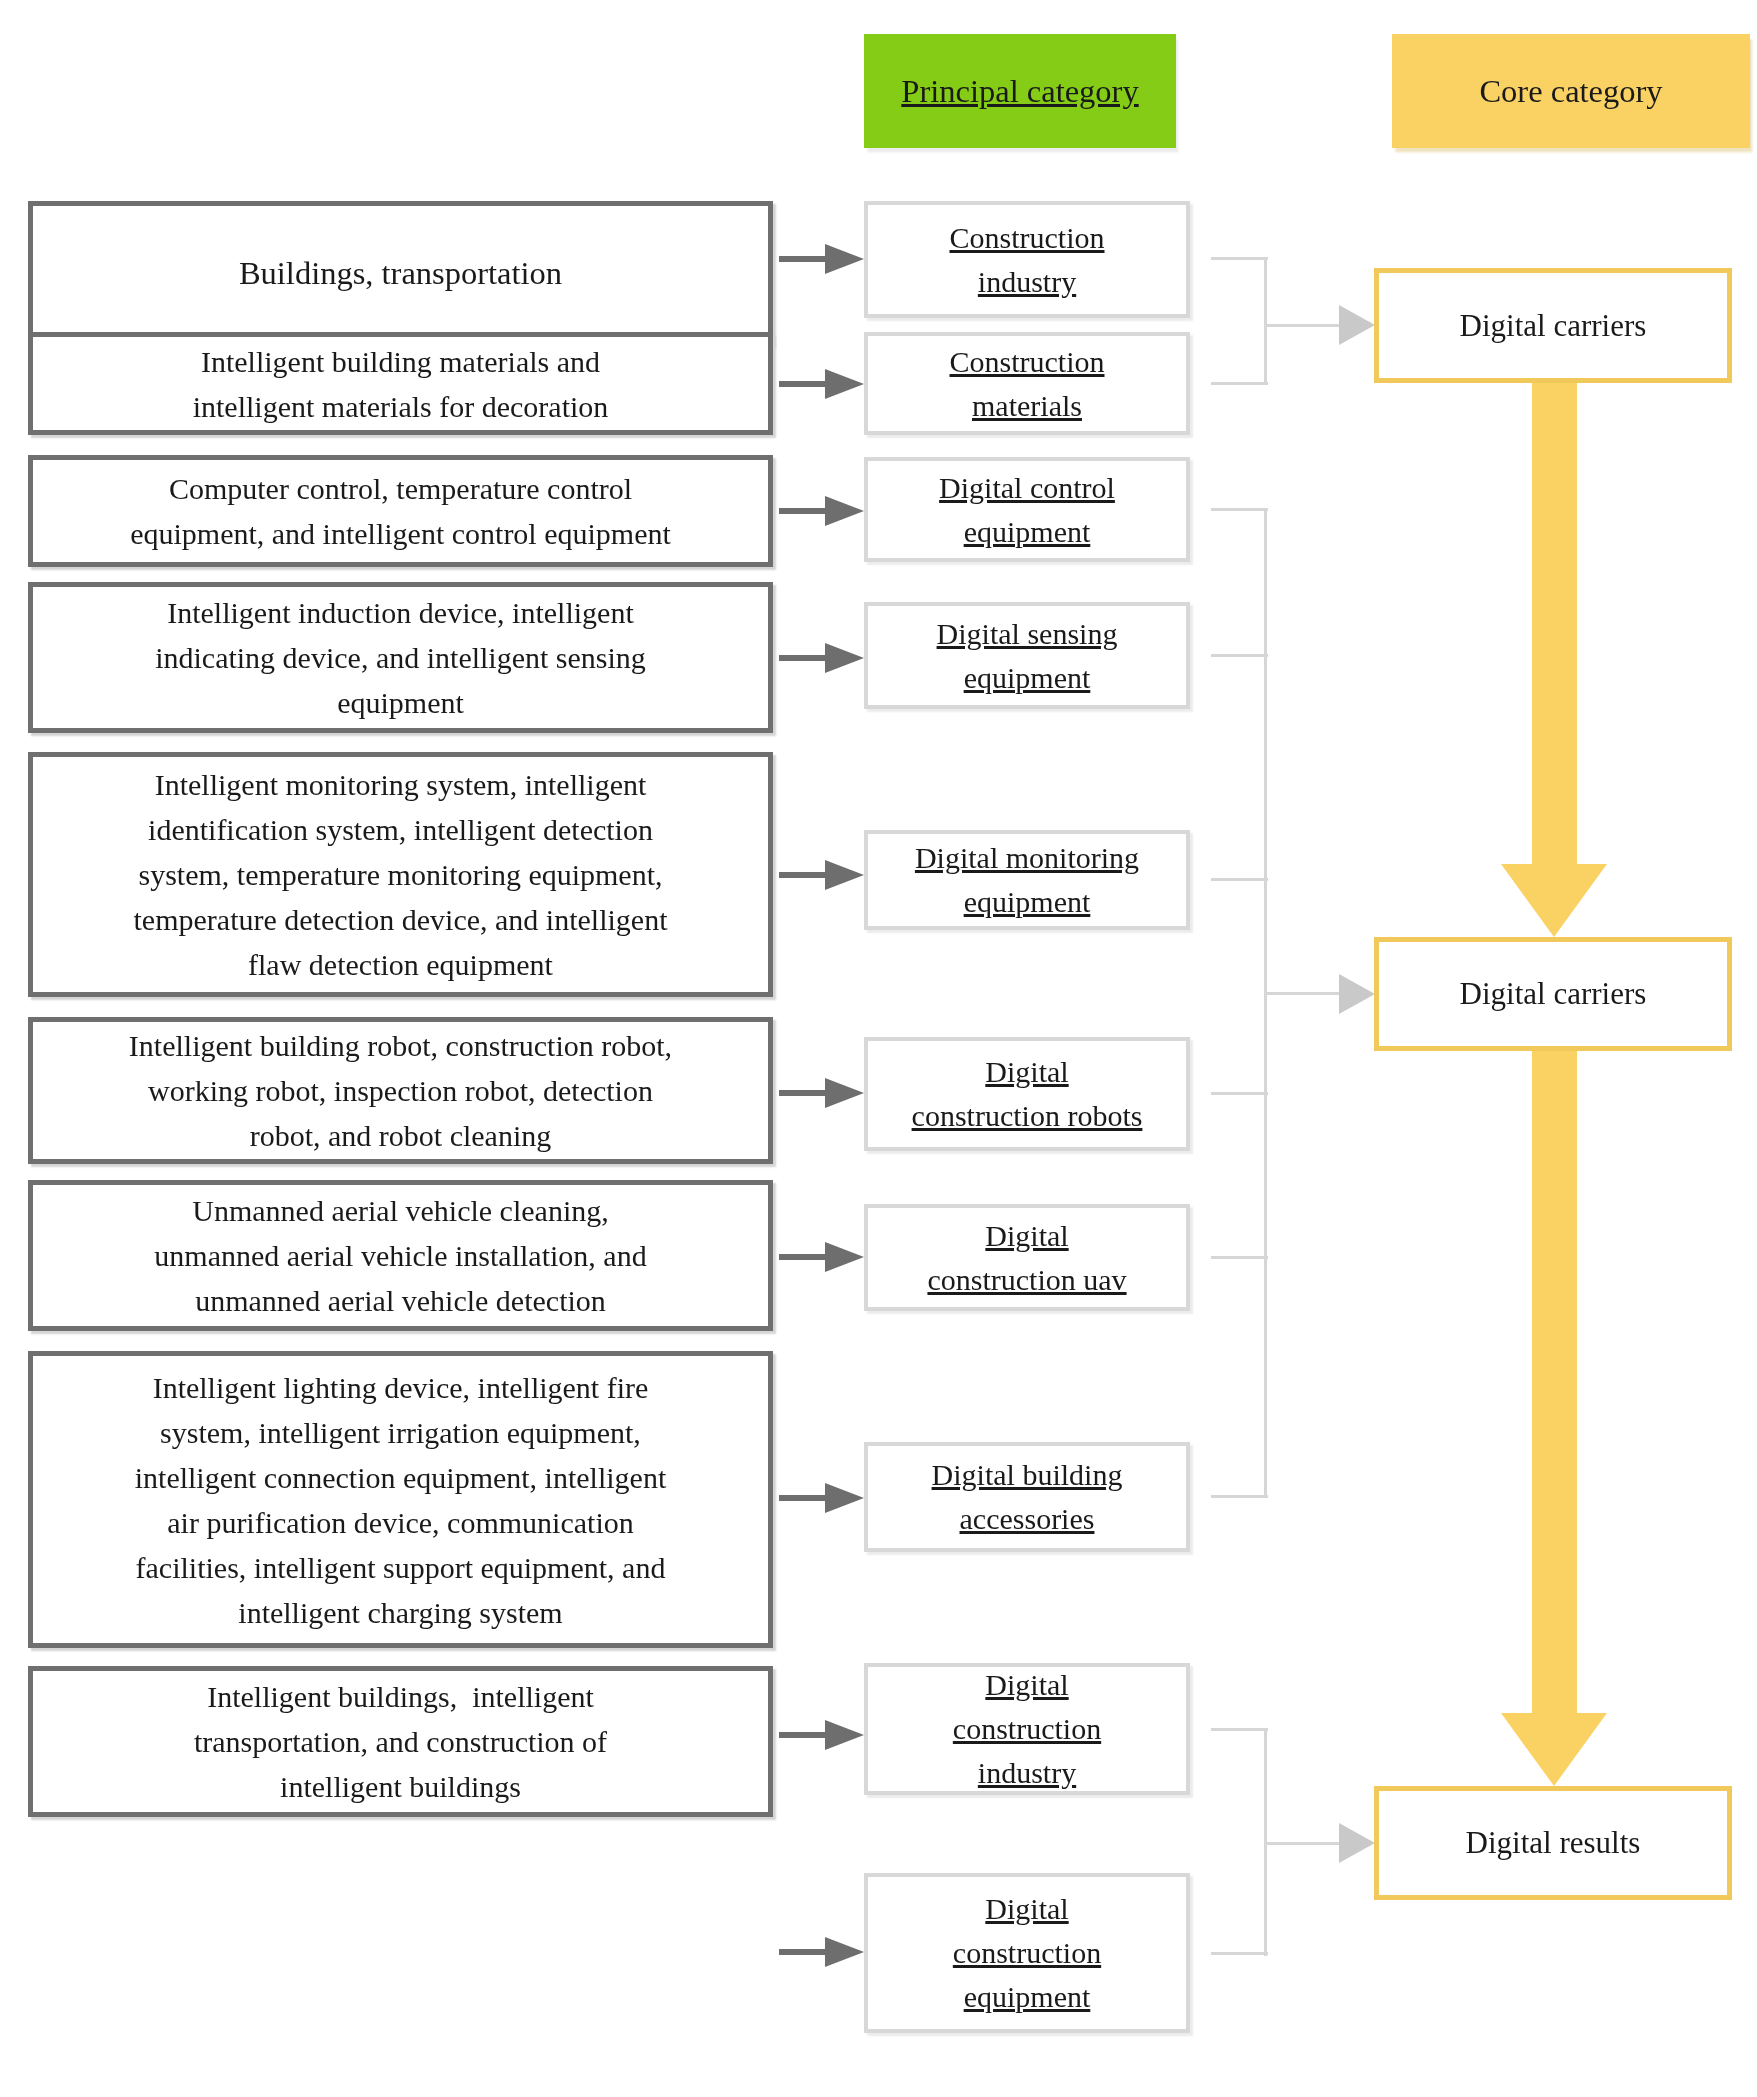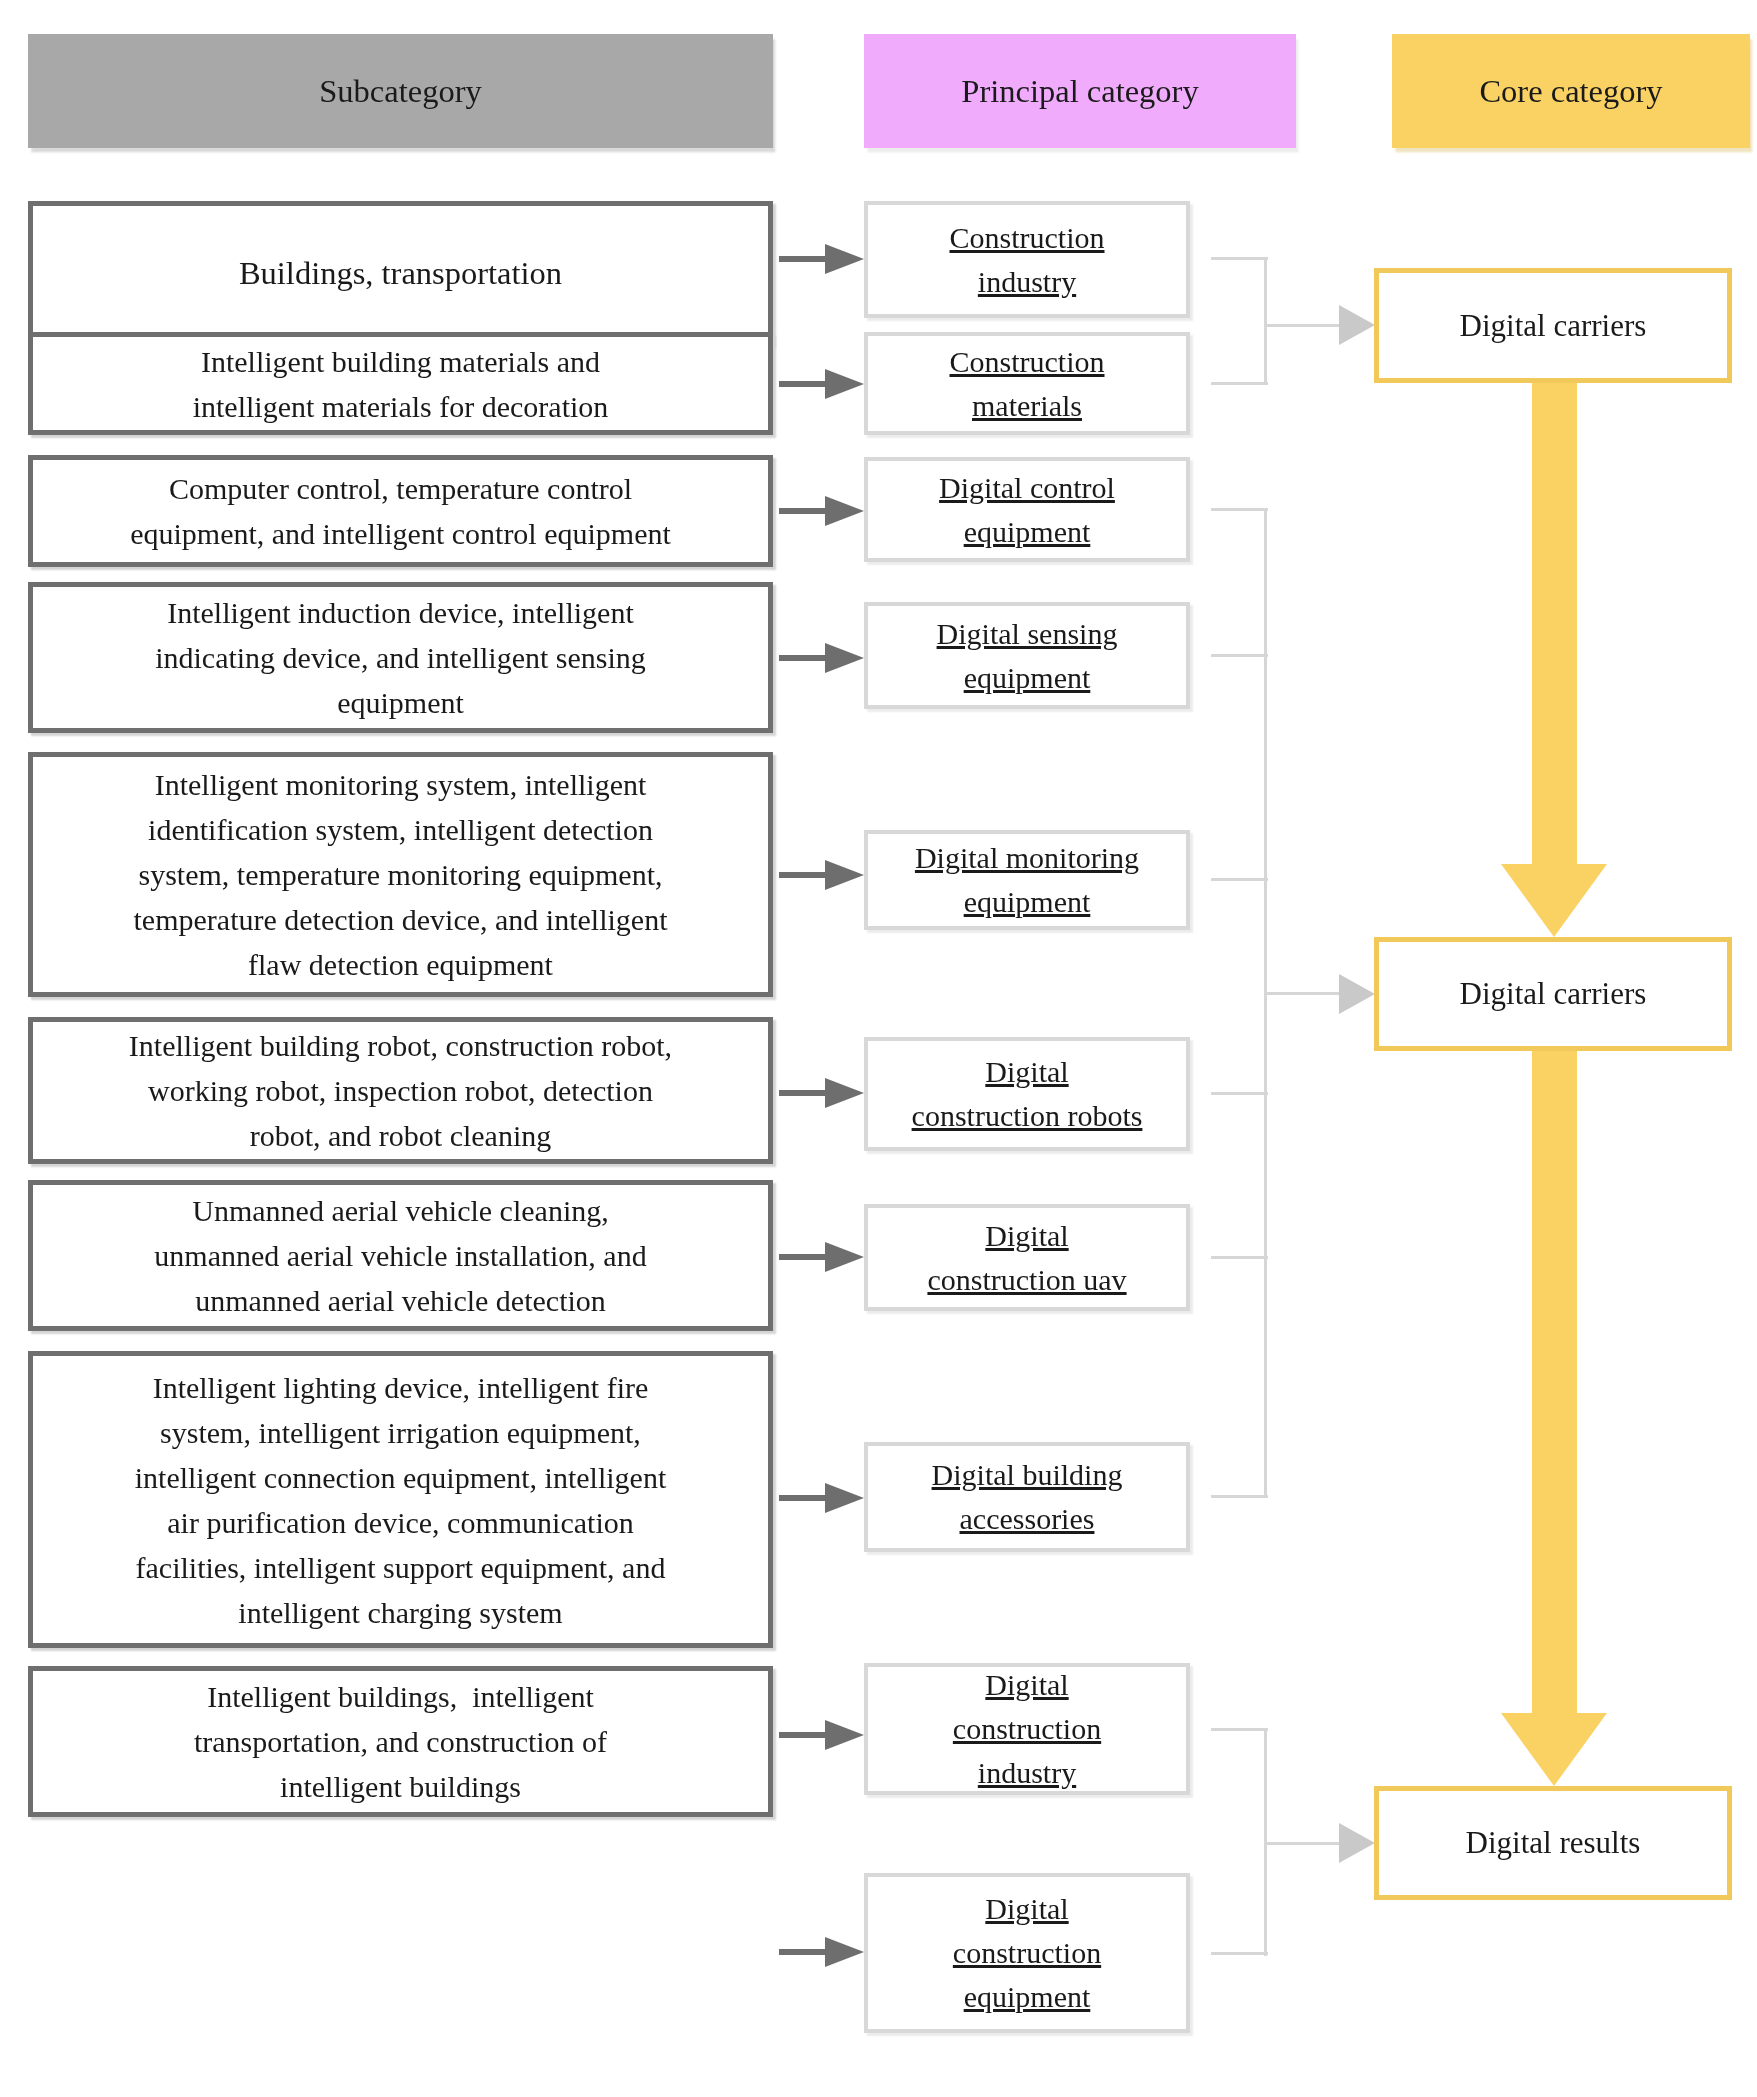--- a/index.html
+++ b/index.html
@@ -22,21 +22,21 @@
     white-space:pre-wrap;
     background:#ffffff;
   }
   
   .hdr{
     top:34px;height:114px;
     font-size:32.5px;
     border:none;
   }
   .hdr-sub{left:28px;width:745px;background:#a8a8a8;box-shadow:3.4px 4.5px 2.2px #d9d9d9;}
-  .hdr-pri{left:864px;width:432px;background:#f0abfc;box-shadow:3.4px 4.5px 2.2px #ececec;}
+  .hdr-pri{left:864px;width:312px;background:#84cc16;box-shadow:3.4px 4.5px 2.2px #ececec;text-decoration:underline;}
   .hdr-core{left:1392px;width:358px;background:#fad264;box-shadow:3.4px 4.5px 2.2px #efe3c0;}
   
   .sub{
     left:28px;width:745px;
     border:5.6px solid #6f6f6f;
     font-size:30px;line-height:45px;
     padding:0 12.3px;
     box-shadow:2.8px 3.4px 1.7px #d4d4d4;
   }
   
@@ -90,21 +90,20 @@
     border-right:53px solid transparent;
     border-top:73px solid #fad264;
     z-index:1;
   }
 </style>
 </head>
 <body>
 
 <div class="stage">
 
-  <div class="box hdr hdr-sub">Subcategory</div>
   <div class="box hdr hdr-pri">Principal category</div>
   <div class="box hdr hdr-core">Core category</div>
 
   <div class="box sub" style="top:201px;height:145px;font-size:32.5px">Buildings, transportation</div>
   <div class="darrow" style="top:256px"></div>
   <div class="box pri" style="top:201px;height:117px">Construction
 industry</div>
 
   <div class="box sub" style="top:332px;height:103px">Intelligent building materials and
 intelligent materials for decoration</div>

